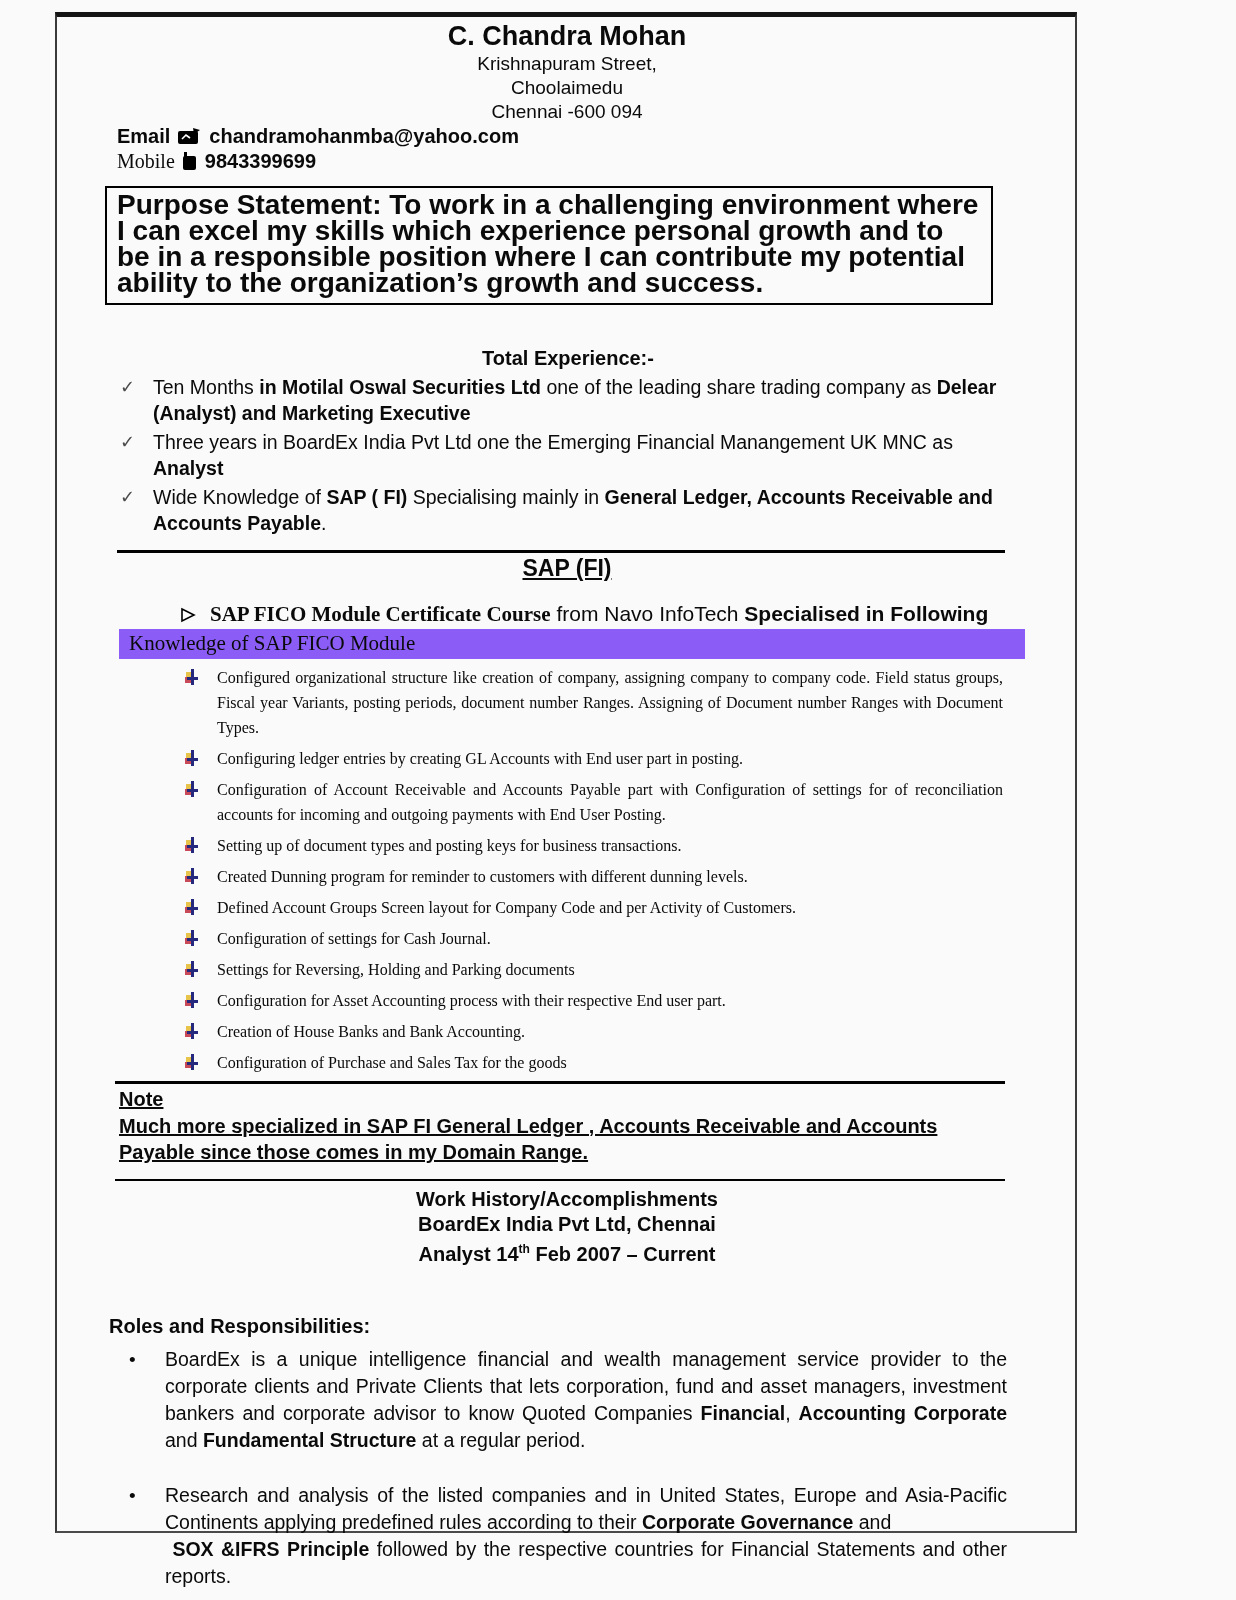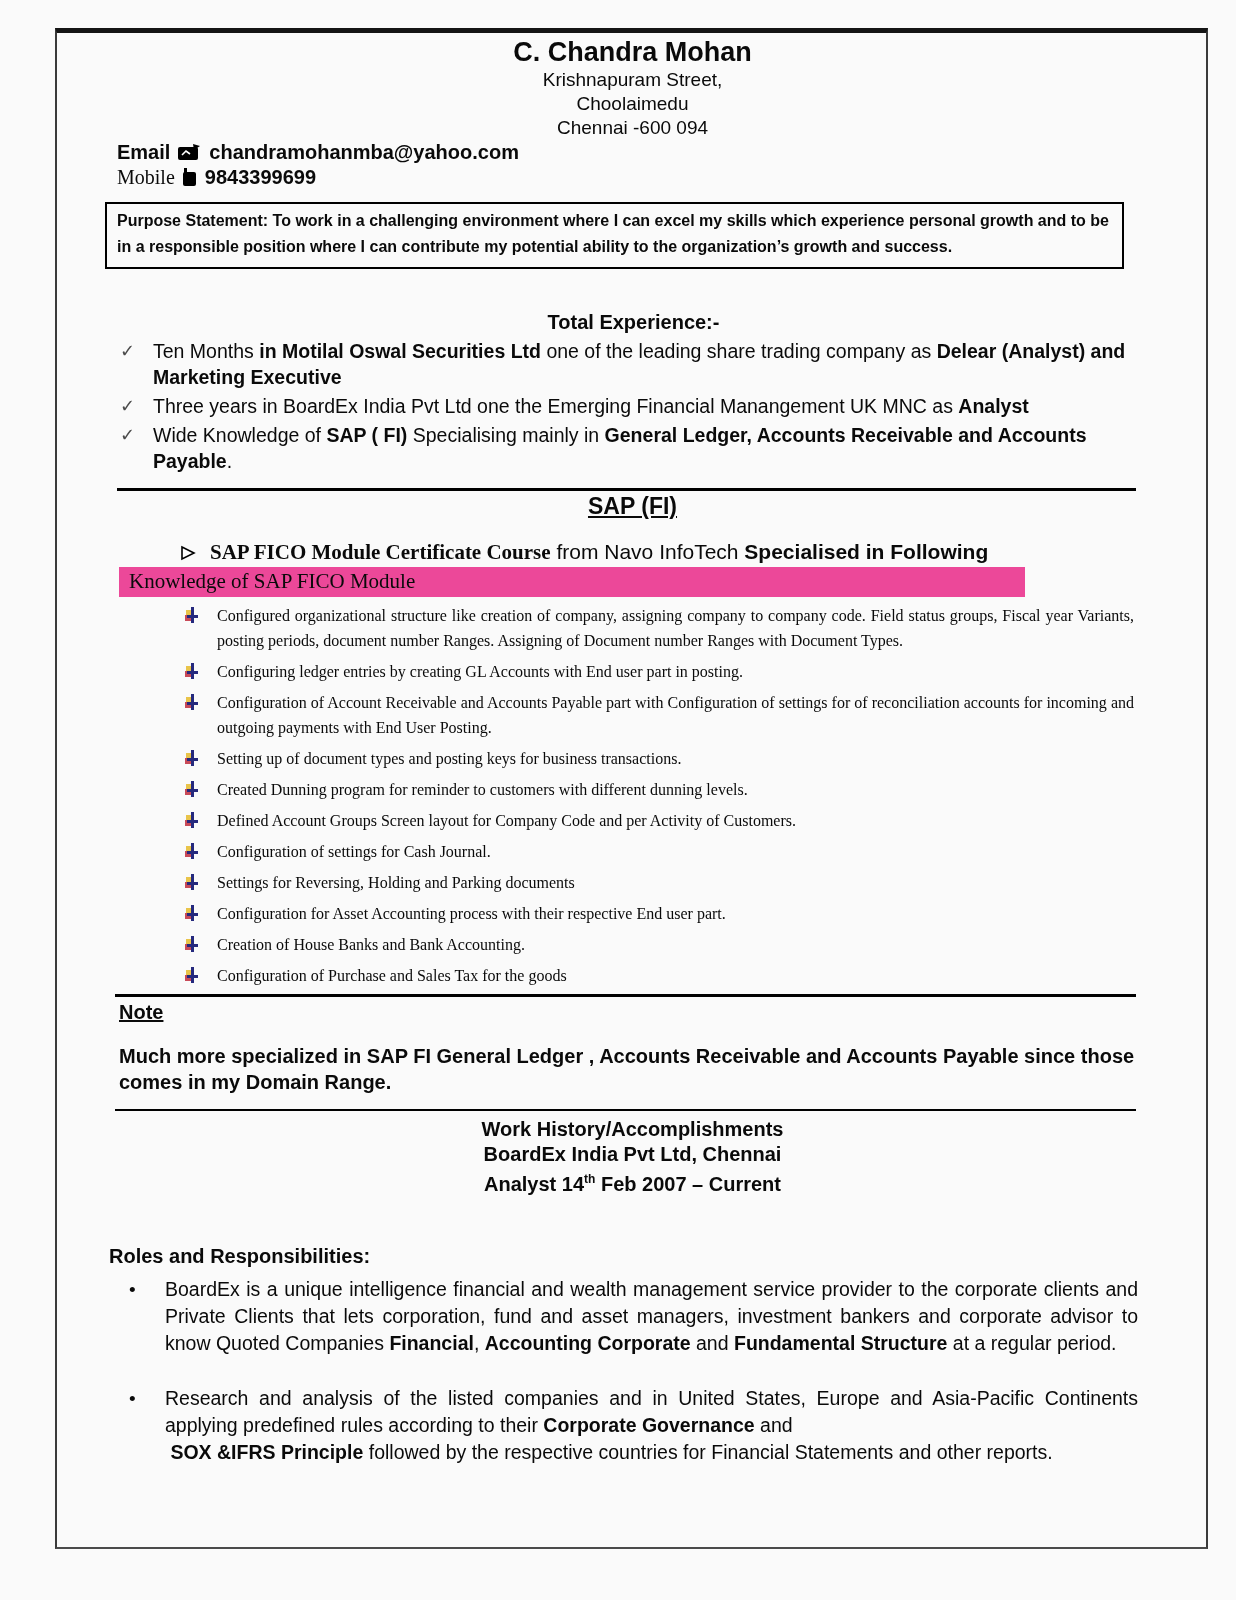--- a/index.html
+++ b/index.html
@@ -1,55 +1,55 @@
 <!DOCTYPE html>
 <html><head>
 <meta charset="utf-8">
 <style>
   html,body{margin:0;padding:0;width:1236px;height:1600px;background:#fafafa;
     font-family:"Liberation Sans",sans-serif;color:#0a0a0a;overflow:hidden;}
-  .frame{position:absolute;left:55px;top:28px;width:1153px;height:1521px;box-sizing:border-box;
+  .frame{position:absolute;left:55px;top:12px;width:1022px;height:1521px;box-sizing:border-box;
     border-top:5px solid #151515;border-left:2px solid #3a3a3a;border-right:2px solid #3a3a3a;border-bottom:2px solid #4a4a4a;}
   .content{padding:2px 58px 0 60px;}
 
   .name{text-align:center;font-weight:bold;font-size:27px;margin-top:2px;}
   .addr{text-align:center;font-size:19px;line-height:24px;}
   .contact{font-size:20px;font-weight:bold;line-height:25px;display:flex;align-items:center;gap:8px;}
   .contact .serif-label{font-family:"Liberation Serif",serif;font-weight:normal;}
   .contact .icon{display:inline-flex;align-items:center;}
 
   .purpose-box{border:2px solid #000;margin:12px 24px 0 -12px;padding:4px 10px 7px 10px;
-    font-weight:bold;font-size:16px;line-height:26px;}
+    font-weight:bold;font-size:28px;line-height:26px;}
 
   .exp-head{font-weight:bold;font-size:20px;margin:42px 0 4px 2px;text-align:center;}
   ul.checks{list-style:none;margin:0;padding:0;}
   ul.checks li{position:relative;padding-left:36px;font-size:19.5px;line-height:26px;margin-bottom:3px;}
   ul.checks .chk{position:absolute;left:3px;top:0;color:#4a4a4a;font-size:18px;}
   .b{font-weight:bold;}
 
   hr.sep{border:none;border-top:3px solid #000;margin:14px 12px 2px 0;}
   hr.sep2{border:none;border-top:3px solid #000;margin:6px 12px 2px -2px;}
   hr.sep3{border:none;border-top:2px solid #000;margin:14px 12px 6px -2px;}
 
   .sap-heading{text-align:center;font-size:23px;font-weight:bold;margin-top:2px;}
   .sap-heading span{text-decoration:underline;}
   .cert-line{margin:20px 0 2px 64px;font-size:21px;display:flex;align-items:baseline;gap:14px;}
   .cert-line .arrow{position:relative;top:2px;flex:0 0 auto;}
   .cert-serif{font-family:"Liberation Serif",serif;font-weight:bold;}
   .cert-tail{font-weight:bold;}
-  .highlight{background:#ec4899;width:896px;margin-left:2px;font-family:"Liberation Serif",serif;
+  .highlight{background:#8b5cf6;width:896px;margin-left:2px;font-family:"Liberation Serif",serif;
     font-size:21px;padding:2px 0 3px 10px;}
 
   ul.crosses{list-style:none;margin:6px 0 0 0;padding:0;}
   ul.crosses li{position:relative;padding-left:100px;padding-right:14px;font-family:"Liberation Serif",serif;
     font-size:16px;line-height:25px;text-align:justify;margin-bottom:6px;}
   ul.crosses .xicon{position:absolute;left:68px;top:3px;}
 
   .note-head{font-weight:bold;font-size:20px;text-decoration:underline;margin:4px 0 2px 2px;}
-  .note-text{font-weight:bold;font-size:20px;line-height:26px;margin:19px 0 6px 2px;}
+  .note-text{font-weight:bold;font-size:20px;line-height:26px;margin:2px 0 6px 2px;text-decoration:underline;}
 
   .work{text-align:center;font-weight:bold;font-size:20px;line-height:25px;}
   .work sup{font-size:12px;}
 
   .roles-head{font-weight:bold;font-size:20px;margin:48px 0 8px -8px;}
   ul.dots{list-style:none;margin:0;padding:0;}
   ul.dots li{position:relative;padding-left:48px;padding-right:10px;font-size:19.5px;line-height:27px;
     text-align:justify;margin-bottom:28px;}
   ul.dots .dot{position:absolute;left:12px;top:0;font-size:19px;}
 </style>

